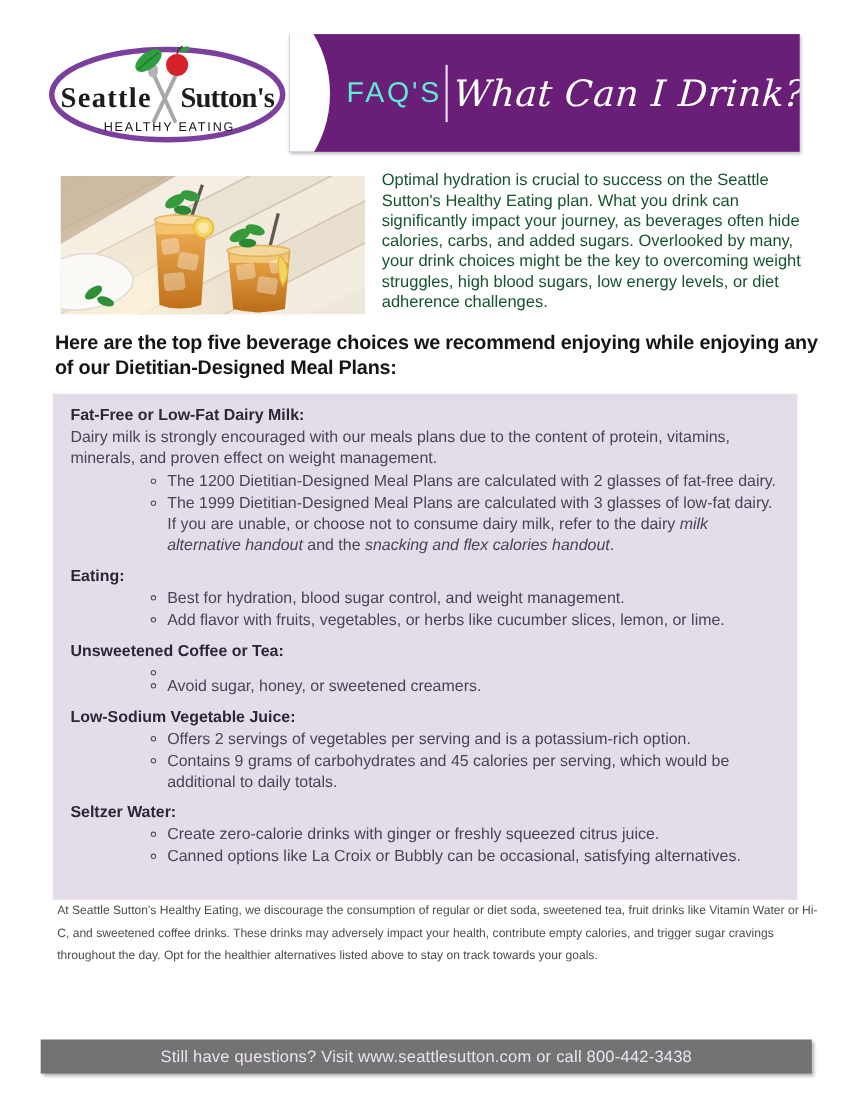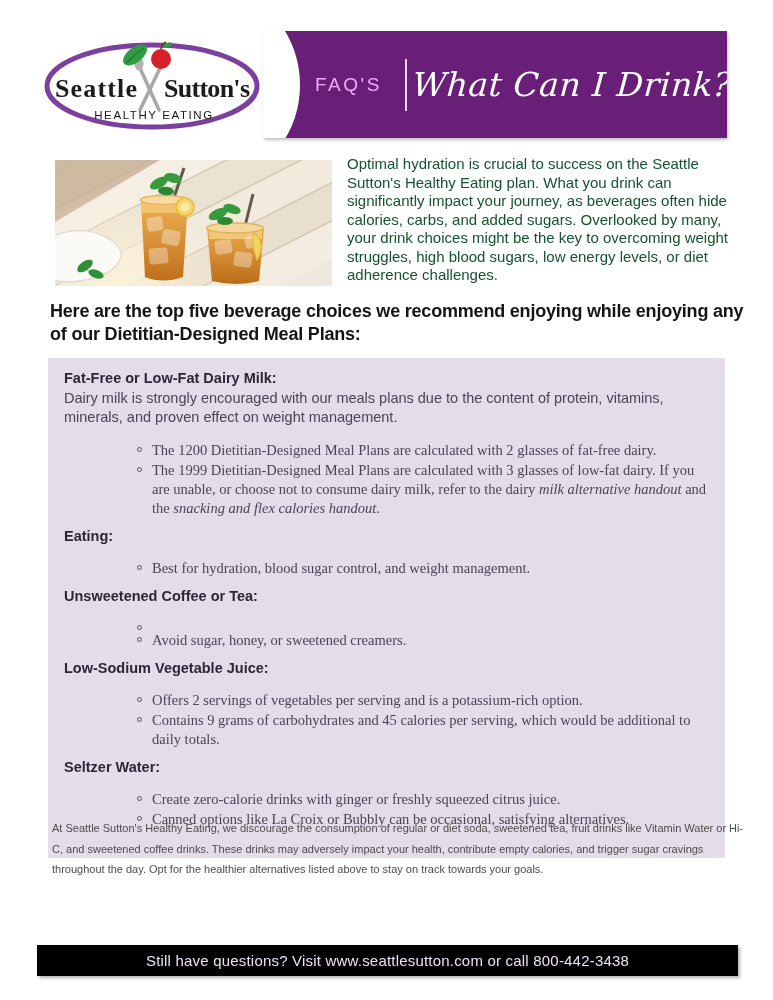--- a/index.html
+++ b/index.html
@@ -18,21 +18,21 @@
     box-shadow:1px 2px 3px rgba(0,0,0,.25);
     display:flex; align-items:center;
   }
   .banner-notch {
     position:absolute; left:-103px; top:-33px; width:140px; height:174px;
     background:#ffffff; border-radius:50%;
   }
   .kicker {
     position:absolute; left:52px; top:0; height:107px;
     display:flex; align-items:center;
-    color:#f0abfc; font-size:19px; letter-spacing:2.5px; font-weight:400;
+    color:#5eead4; font-size:26px; letter-spacing:2.5px; font-weight:400;
   }
   .banner-divider {
     position:absolute; left:142px; top:28px; width:2px; height:52px;
     background:rgba(255,255,255,.85);
   }
   .banner-title {
     position:absolute; left:163px; top:0; height:107px; width:292px;
     display:flex; align-items:center; justify-content:center;
     color:#ffffff; font-family:"DejaVu Serif", serif;
     font-style:italic; font-size:33px; transform:skewX(-4deg);
@@ -61,41 +61,41 @@
     position:absolute; left:48px; top:358px; width:677px;
     background:#e4dce8; padding:11px 16px 28px 16px;
   }
   .sec { margin-top:9px; }
   .sec:first-child { margin-top:0; }
   .sec-title {
     font-size:14.5px; line-height:18px; font-weight:bold; color:#2e2636;
     margin-bottom:2px;
   }
   .sec-lead { font-size:14.5px; line-height:19px; color:#4c4356; }
-  .box ul { list-style:none; padding-left:73px; margin-top:14px;font-family:Liberation Serif, serif; }
+  .box ul { list-style:none; padding-left:73px; margin-top:2px; }
   .box li {
     display:flex; font-size:14.5px; line-height:19px; color:#4c4356;
     margin:1px 0;
   }
   .blt {
     flex:0 0 auto; width:5px; height:5px; border:1.2px solid #5a4f63;
     border-radius:50%; margin:6px 10px 0 0;
   }
   .box em { font-style:italic; }
 
   
   .closing {
     position:absolute; left:52px; top:818px; width:692px;
     font-size:11px; line-height:20.5px; color:#4c4c4c;
   }
 
   
   .footer {
     position:absolute; left:37px; top:945px; width:701px; height:31px;
-    background:#000000; box-shadow:2px 2px 3px rgba(0,0,0,.3);
+    background:#737373; box-shadow:2px 2px 3px rgba(0,0,0,.3);
     display:flex; align-items:center; justify-content:center;
     color:#ece3f1; font-size:15px; letter-spacing:0.2px;
   }
 </style>
 </head>
 <body>
 
 <div class="logo-wrap">
   <svg viewBox="0 0 220 96" width="220" height="96">
     <ellipse cx="110" cy="48" rx="105" ry="41" fill="#ffffff" stroke="#7b3f9d" stroke-width="5"></ellipse>
@@ -235,20 +235,24 @@
     </ul>
   </div>
 
   <div class="sec">
     <div class="sec-title">Eating:</div>
     <ul>
       <li>
           <span class="blt"></span>
           <span>Best for hydration, blood sugar control, and weight management.</span>
         </li>
+      <li>
+          <span class="blt"></span>
+          <span>Add flavor with fruits, vegetables, or herbs like cucumber slices, lemon, or lime.</span>
+        </li>
     </ul>
   </div>
 
   <div class="sec">
     <div class="sec-title">Unsweetened Coffee or Tea:</div>
     <ul>
       <li>
           <span class="blt"></span>
         </li>
       <li>

